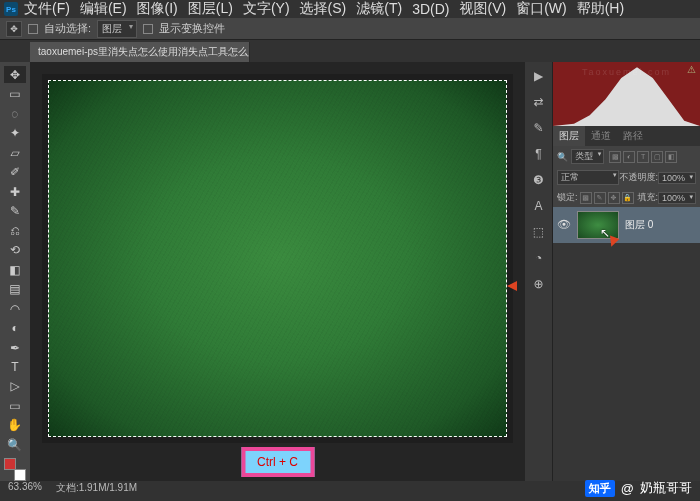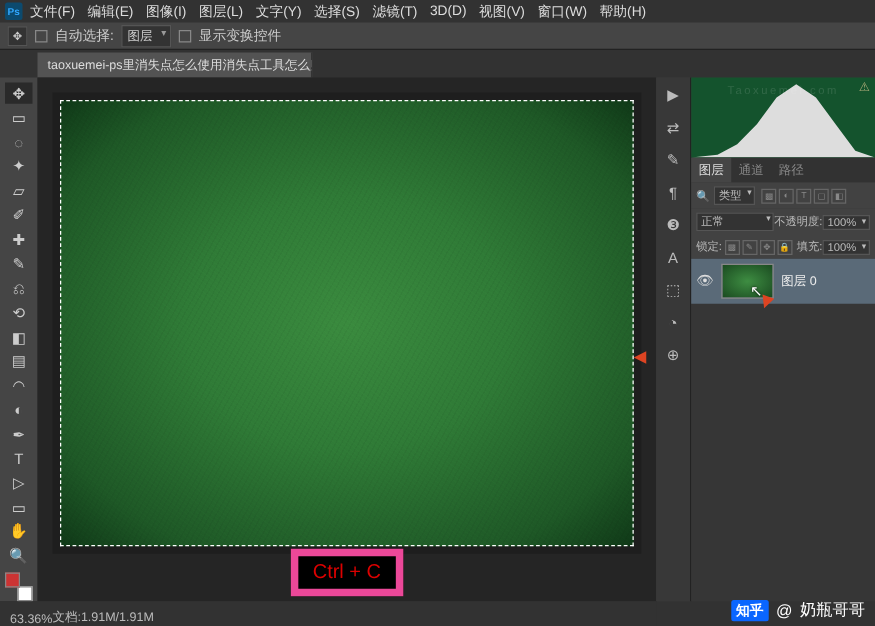--- a/index.html
+++ b/index.html
@@ -1,63 +1,63 @@
 <!DOCTYPE html>
 <html><head>
 <meta charset="utf-8">
 <style>
 *{margin:0;padding:0;box-sizing:border-box;font-family:"Microsoft YaHei",sans-serif;user-select:none}
 body{background:#323232;width:700px;height:501px;overflow:hidden;position:relative;color:#ccc;font-size:11px}
 .menubar{background:#323232;height:18px;display:flex;align-items:center;padding:0 4px;gap:2px}
 .ps-logo{width:14px;height:14px;background:#0c4a6e;color:#31a8ff;font-size:8px;font-weight:bold;display:flex;align-items:center;justify-content:center;border-radius:2px}
-.menu-item{padding:1px 4px;font-size:11px;color:#ddd;cursor:default}
+.menu-item{padding:1px 4px;font-size:14px;color:#ddd;cursor:default}
 .optbar{background:#454545;height:22px;display:flex;align-items:center;padding:0 6px;gap:6px;border-bottom:1px solid #222}
 .opt-icon{width:16px;height:16px;background:#333;border:1px solid #555;display:flex;align-items:center;justify-content:center;font-size:9px}
 .opt-chk{width:10px;height:10px;border:1px solid #888;display:inline-block;vertical-align:middle}
 .opt-sel{background:#333;border:1px solid #555;padding:1px 14px 1px 4px;font-size:10px;position:relative}
 .opt-sel::after{content:"▾";position:absolute;right:3px;top:1px;font-size:8px;color:#999}
 .tabbar{background:#323232;height:22px;display:flex;align-items:flex-end;padding-left:30px}
 .doc-tab{background:#535353;padding:3px 8px;font-size:10px;color:#ddd;border-right:1px solid #2a2a2a;display:flex;align-items:center;gap:6px;max-width:220px;white-space:nowrap;overflow:hidden}
 .doc-tab.active{background:#252525}
 .workspace{position:absolute;top:62px;left:30px;right:175px;bottom:20px;background:#252525}
 .canvas-area{position:absolute;top:12px;left:12px;right:12px;bottom:38px;background:#1e1e1e;display:flex;align-items:center;justify-content:center}
 .img-wrap{position:relative;width:100%;height:100%}
 .grass{position:absolute;inset:6px;background:radial-gradient(ellipse at center,#3a8a3e 0%,#2f7a36 40%,#1e5826 80%,#0f3817 100%)}
 .grass::before{content:"";position:absolute;inset:0;background-image:repeating-linear-gradient(37deg,rgba(255,255,255,.02) 0 1px,transparent 1px 3px),repeating-linear-gradient(-61deg,rgba(0,0,0,.04) 0 1px,transparent 1px 4px);mix-blend-mode:overlay}
 .sel-ants{position:absolute;inset:6px;border:1px dashed #fff;pointer-events:none}
-.hint{position:absolute;bottom:4px;left:50%;transform:translateX(-50%);background:#000000;color:#d00;padding:4px 12px;font-size:16px;border:6px solid #ec4899}
+.hint{position:absolute;bottom:4px;left:50%;transform:translateX(-50%);background:#7dd3fc;color:#d00;padding:4px 12px;font-size:12px;border:4px solid #ec4899}
 .red-arrow{position:absolute;width:0;height:0;border-top:5px solid transparent;border-bottom:5px solid transparent}
 .ra-left{border-right:10px solid #d42;right:-4px;top:56%}
 .toolbar{position:absolute;top:62px;left:0;width:30px;bottom:20px;background:#454545;display:flex;flex-direction:column;align-items:center;padding-top:4px;gap:2px}
 .tool{width:22px;height:18px;display:flex;align-items:center;justify-content:center;font-size:12px;color:#ccc}
 .tool.sel{background:#2a2a2a}
 .right-col{position:absolute;top:62px;right:0;width:175px;bottom:20px;background:#383838;display:flex}
 .icon-strip{width:28px;background:#383838;border-right:1px solid #222;display:flex;flex-direction:column;align-items:center;padding-top:6px;gap:10px}
 .strip-ic{width:16px;height:16px;display:flex;align-items:center;justify-content:center;font-size:12px;color:#bbb}
 .panels{flex:1;display:flex;flex-direction:column}
 .panel-tabs{height:20px;background:#323232;display:flex;align-items:center;font-size:10px;color:#999}
 .ptab{padding:3px 6px;color:#888}
 .ptab.act{background:#454545;color:#ddd}
-.histo{height:64px;background:#14532d;position:relative;overflow:hidden}
+.histo{height:64px;background:#7f1d1d;position:relative;overflow:hidden}
 .histo svg{width:100%;height:100%}
 .histo-wm{position:absolute;top:5px;left:0;right:0;text-align:center;font-size:9px;letter-spacing:2px;color:rgba(255,255,255,.12)}
 .refresh-ic{position:absolute;top:2px;right:4px;font-size:10px;color:#aa7}
 .layers-head{height:20px;background:#323232;display:flex;align-items:center;font-size:10px}
 .layers-opts{background:#424242;padding:3px 4px;display:flex;align-items:center;gap:3px;font-size:9px;color:#bbb}
 .lo-sel{background:#333;border:1px solid #555;padding:0 10px 0 3px;font-size:9px;position:relative}
 .lo-sel::after{content:"▾";position:absolute;right:2px;top:0;font-size:7px}
 .lo-row2{background:#424242;padding:3px 4px;display:flex;align-items:center;gap:0;font-size:9px;color:#bbb}
 .layer-list{flex:1;background:#363636}
 .layer-row{height:36px;background:#5a6a78;display:flex;align-items:center;padding:0 4px;gap:6px;position:relative}
 .eye{width:14px;height:14px;color:#ddd;font-size:11px}
 .thumb{width:42px;height:28px;background:radial-gradient(ellipse,#3e8d42,#1a4a20);border:1px solid #888;position:relative}
 .cursor-ov{position:absolute;left:55%;top:55%;font-size:12px;color:#fff;text-shadow:0 0 2px #000}
 .ra-layer{position:absolute;left:55px;top:30px;width:0;height:0;border-left:5px solid transparent;border-right:5px solid transparent;border-top:10px solid #d42;transform:rotate(20deg)}
 .layer-name{font-size:10px;color:#eee}
-.statusbar{position:absolute;bottom:0;left:0;right:175px;height:20px;background:#323232;display:flex;align-items:flex-end;padding:0 8px;font-size:10px;color:#bbb}
+.statusbar{position:absolute;bottom:0;left:0;right:175px;height:20px;background:#323232;display:flex;align-items:flex-start;padding:0 8px;gap:14px;font-size:10px;color:#bbb}
 .swatches{display:flex;flex-direction:column;align-items:center;margin-top:2px;position:relative;width:22px;height:24px}
 .sw{width:12px;height:12px;border:1px solid #888;position:absolute}
 .sw-f{background:#c33;top:0;left:0;z-index:1}
 .sw-b{background:#fff;bottom:0;right:0}
 .zhihu{position:absolute;bottom:4px;right:8px;display:flex;align-items:center;gap:6px;color:#fff;font-size:13px}
 .zh-logo{background:#0a66ff;color:#fff;font-weight:bold;padding:1px 4px;border-radius:2px;font-size:11px}
 .lo-icons{display:flex;gap:2px;margin-left:2px}
 .lo-icons span{width:12px;height:12px;border:1px solid #666;font-size:7px;display:flex;align-items:center;justify-content:center;color:#888}
 </style>
 </head>

